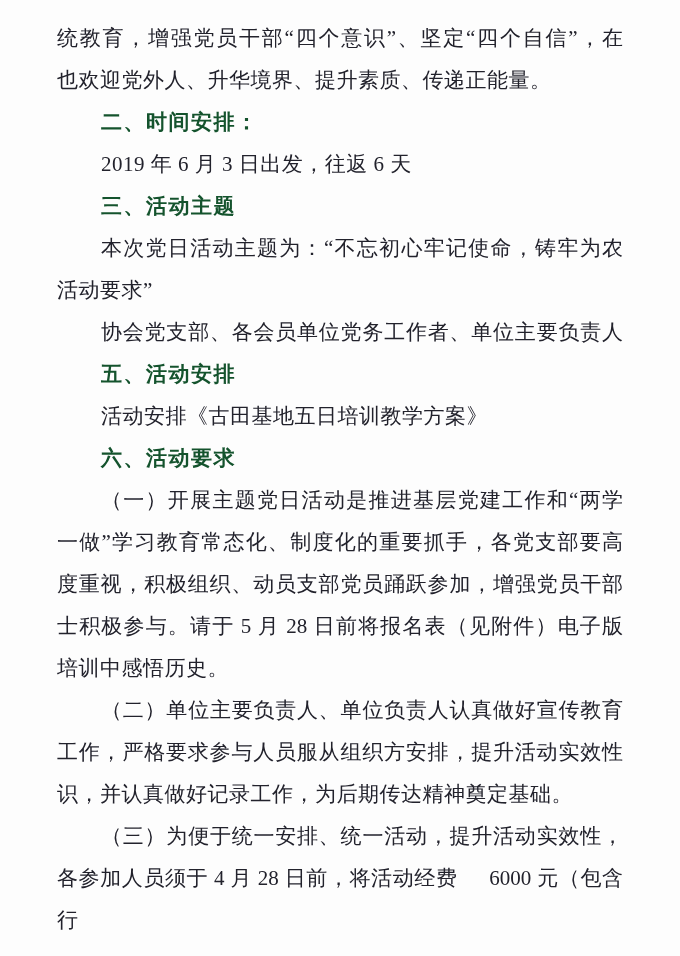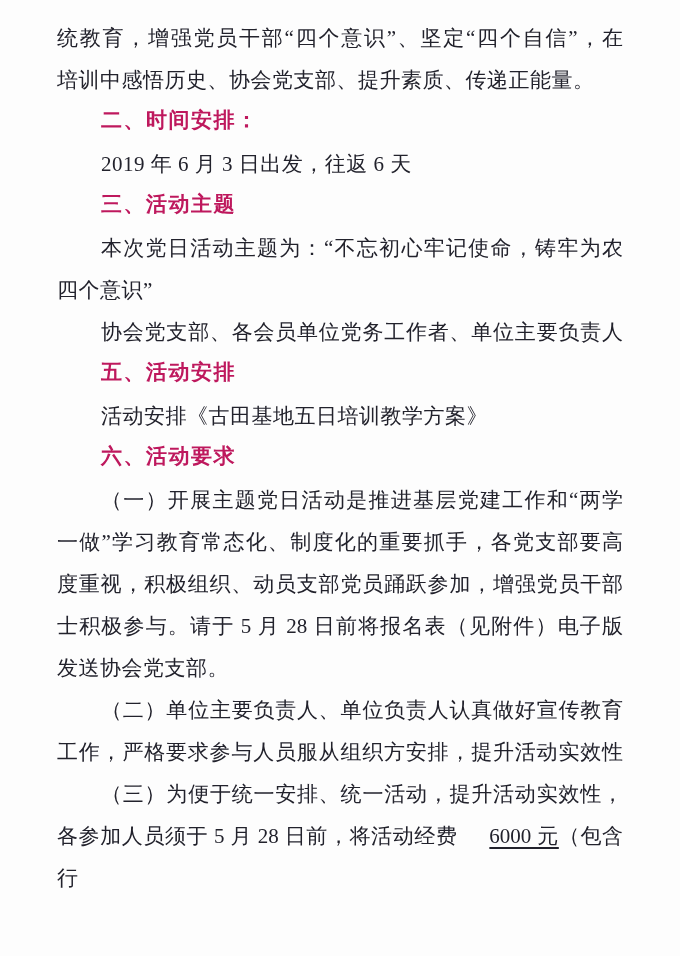--- a/index.html
+++ b/index.html
@@ -29,48 +29,48 @@
     white-space: normal;
     text-align: justify;
     text-align-last: justify;
     text-justify: inter-character;
     letter-spacing: normal;
   }
   .line.indent {
     padding-left: 44px;
   }
   .line.heading {
-    font-family: Liberation Mono, monospace;
+    font-family: Liberation Sans, sans-serif;
     font-weight: bold;
     letter-spacing: 1.5px;
-    color: #be185d;
+    color: #14532d;
   }
   .underline {
-    text-decoration: underline;
     text-underline-offset: 4px;
     margin-left: 26px;
   }
 </style>
 </head>
 <body>
 
 <div class="page">
     <div class="line justify"><span>统教育，增强党员干部“四个意识”、坚定“四个自信”，在</span></div>
-    <div class="line"><span>培训中感悟历史、协会党支部、提升素质、传递正能量。</span></div>
+    <div class="line"><span>也欢迎党外人、升华境界、提升素质、传递正能量。</span></div>
     <div class="line heading indent"><span>二、时间安排：</span></div>
     <div class="line indent"><span>2019 年 6 月 3 日出发，往返 6 天</span></div>
     <div class="line heading indent"><span>三、活动主题</span></div>
     <div class="line indent justify"><span>本次党日活动主题为：“不忘初心牢记使命，铸牢为农</span></div>
-    <div class="line"><span>四个意识”</span></div>
+    <div class="line"><span>活动要求”</span></div>
     <div class="line indent justify"><span>协会党支部、各会员单位党务工作者、单位主要负责人</span></div>
     <div class="line heading indent"><span>五、活动安排</span></div>
     <div class="line indent"><span>活动安排《古田基地五日培训教学方案》</span></div>
     <div class="line heading indent"><span>六、活动要求</span></div>
     <div class="line indent justify"><span>（一）开展主题党日活动是推进基层党建工作和“两学</span></div>
     <div class="line justify"><span>一做”学习教育常态化、制度化的重要抓手，各党支部要高</span></div>
     <div class="line justify"><span>度重视，积极组织、动员支部党员踊跃参加，增强党员干部</span></div>
     <div class="line justify"><span>士积极参与。请于 5 月 28 日前将报名表（见附件）电子版</span></div>
-    <div class="line"><span>发送协会党支部。</span></div>
+    <div class="line"><span>培训中感悟历史。</span></div>
     <div class="line indent justify"><span>（二）单位主要负责人、单位负责人认真做好宣传教育</span></div>
     <div class="line justify"><span>工作，严格要求参与人员服从组织方安排，提升活动实效性</span></div>
+    <div class="line"><span>识，并认真做好记录工作，为后期传达精神奠定基础。</span></div>
     <div class="line indent justify"><span>（三）为便于统一安排、统一活动，提升活动实效性，</span></div>
-    <div class="line justify"><span>各参加人员须于 5 月 28 日前，将活动经费 </span><span class="underline">6000 元</span><span>（包含行</span></div>
+    <div class="line justify"><span>各参加人员须于 4 月 28 日前，将活动经费 </span><span class="underline">6000 元</span><span>（包含行</span></div>
   </div>
 
 </body></html>

